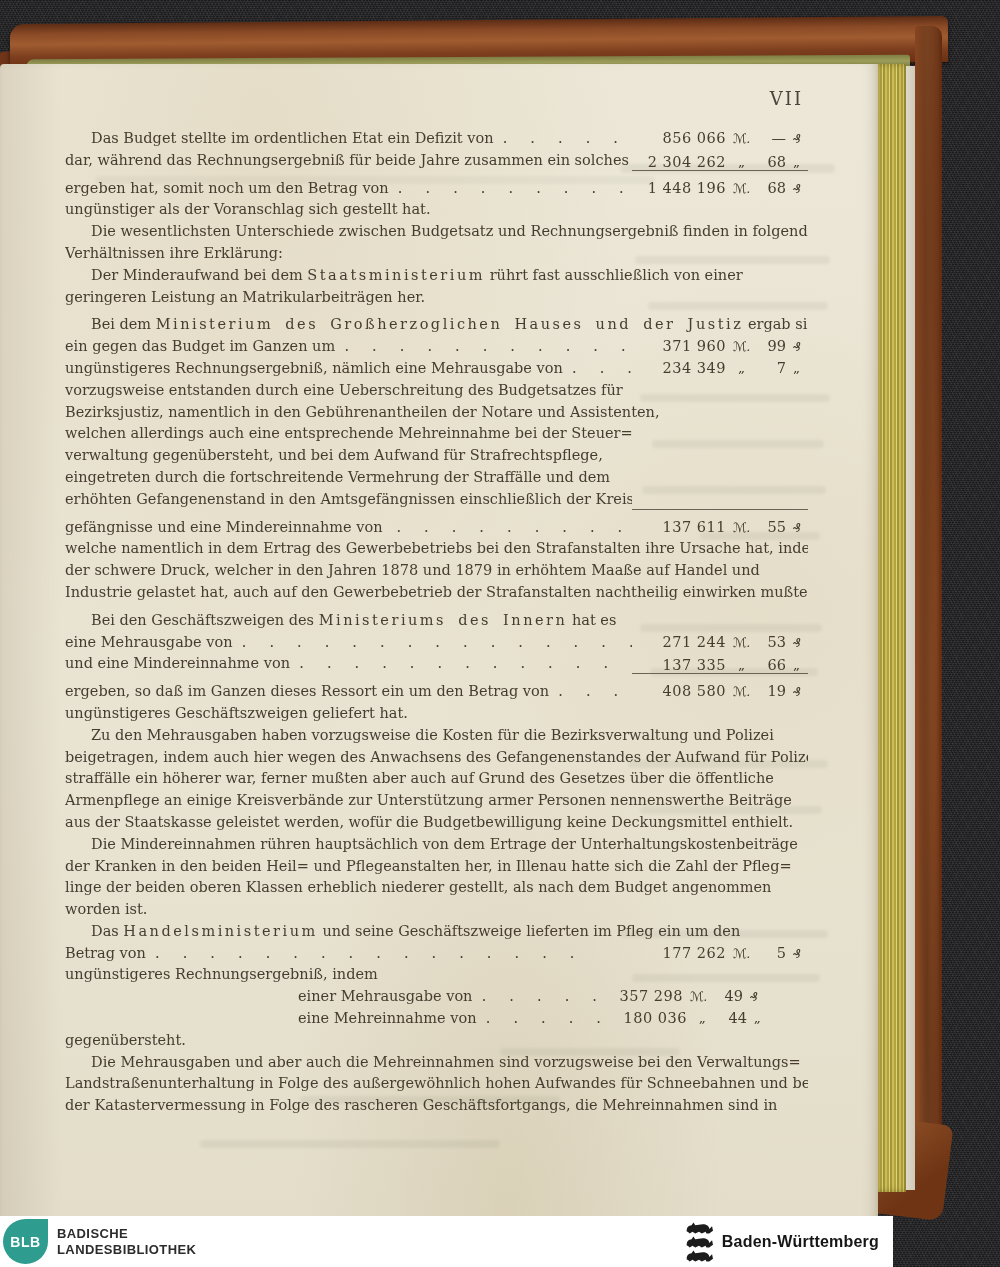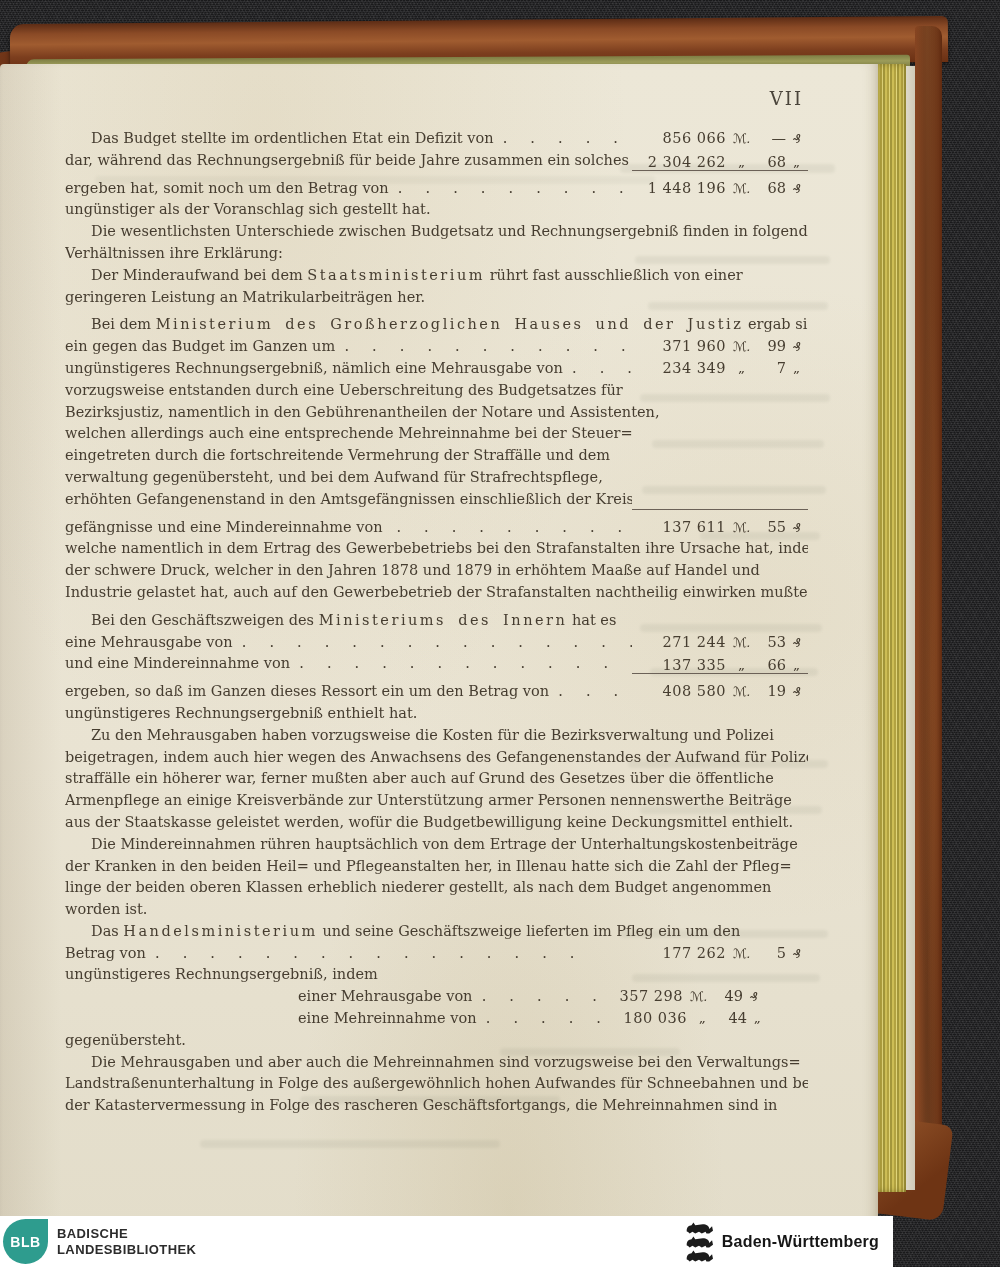--- a/index.html
+++ b/index.html
@@ -214,24 +214,24 @@
       <div class="line">
         <span class="txt">vorzugsweise entstanden durch eine Ueberschreitung des Budgetsatzes für</span>
       </div>
       <div class="line">
         <span class="txt">Bezirksjustiz, namentlich in den Gebührenantheilen der Notare und Assistenten,</span>
       </div>
       <div class="line">
         <span class="txt">welchen allerdings auch eine entsprechende Mehreinnahme bei der Steuer=</span>
       </div>
       <div class="line">
+        <span class="txt">verwaltung gegenübersteht, und bei dem Aufwand für Strafrechtspflege,</span>
+      </div>
+      <div class="line">
         <span class="txt">eingetreten durch die fortschreitende Vermehrung der Straffälle und dem</span>
-      </div>
-      <div class="line">
-        <span class="txt">verwaltung gegenübersteht, und bei dem Aufwand für Strafrechtspflege,</span>
       </div>
       <div class="line">
         <span class="txt">erhöhten Gefangenenstand in den Amtsgefängnissen einschließlich der Kreis=</span>
         <span class="amt rule">
           <span class="num"></span>
           <span class="cur"></span>
           <span class="pf"></span>
           <span class="pfu"></span>
         </span>
       </div>
@@ -277,21 +277,21 @@
       <div class="line gap">
         <span class="txt">ergeben, so daß im Ganzen dieses Ressort ein um den Betrag von  .     .     .</span>
         <span class="amt">
           <span class="num">408 580</span>
           <span class="cur">ℳ.</span>
           <span class="pf">19</span>
           <span class="pfu">₰</span>
         </span>
       </div>
       <div class="line">
-        <span class="txt">ungünstigeres Rechnungsergebniß enthielt hat.</span>
+        <span class="txt">ungünstigeres Geschäftszweigen geliefert hat.</span>
       </div>
       <div class="line indent">
         <span class="txt">Zu den Mehrausgaben haben vorzugsweise die Kosten für die Bezirksverwaltung und Polizei</span>
       </div>
       <div class="line">
         <span class="txt">beigetragen, indem auch hier wegen des Anwachsens des Gefangenenstandes der Aufwand für Polizei=</span>
       </div>
       <div class="line">
         <span class="txt">straffälle ein höherer war, ferner mußten aber auch auf Grund des Gesetzes über die öffentliche</span>
       </div>

